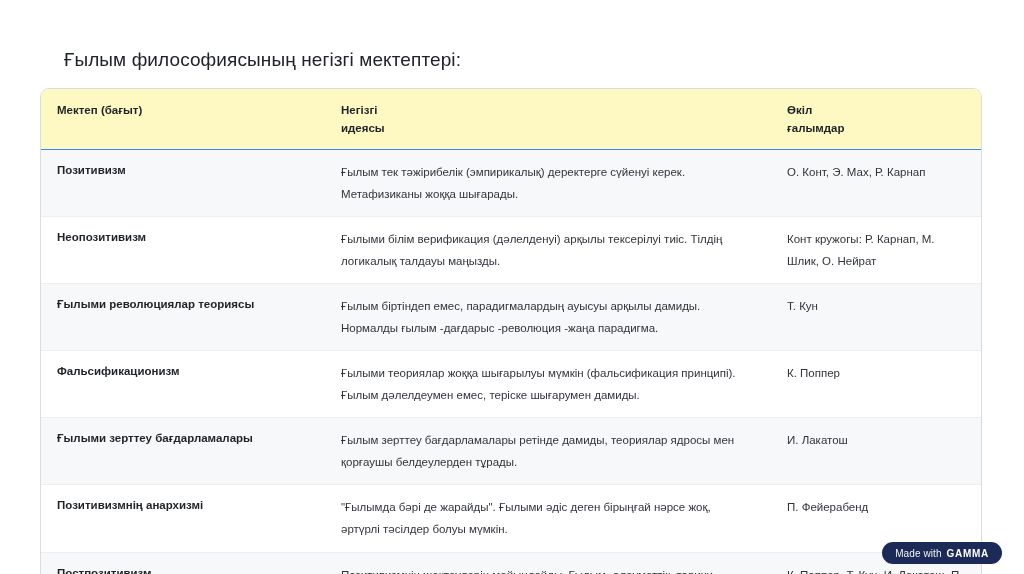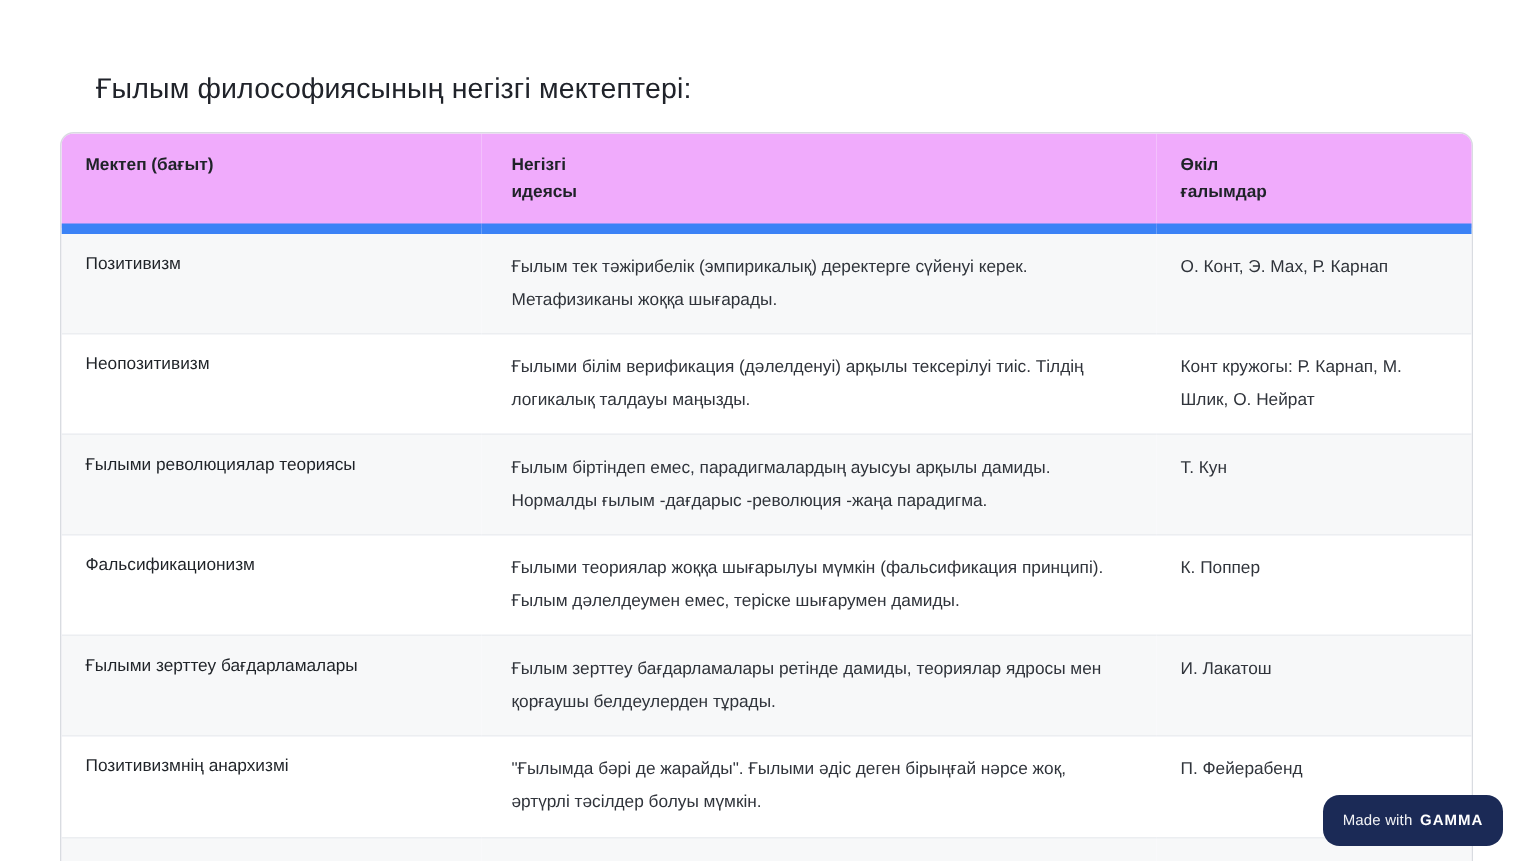--- a/index.html
+++ b/index.html
@@ -58,57 +58,57 @@
   table.schools col.c3 { width: 212px; }
 
   table.schools thead th {
     text-align: left;
     vertical-align: top;
     font-size: 11.5px;
     font-weight: 700;
     color: #1f2328;
     line-height: 1.55;
     padding: 13px 14px 11px 14px;
-    background: #f0abfc;
-    border-bottom: 7px solid #3b82f6;
+    background: #fef9c3;
+    border-bottom: 1px solid #3b82f6;
     white-space: pre-line;
   }
   table.schools thead th.col-school  { padding-left: 16px; }
   table.schools thead th.col-idea    { padding-left: 20px; }
   table.schools thead th.col-people  { padding-left: 16px; }
 
   table.schools tbody td {
     vertical-align: top;
     font-size: 11.5px;
     line-height: 1.92;
     color: #30343b;
     padding: 11px 14px 11px 14px;
     border-bottom: 1px solid #eceef1;
   }
   table.schools tbody td.col-school {
-    font-weight: 400;
+    font-weight: 700;
     color: #1f2328;
     padding-left: 16px;
     line-height: 1.62;
   }
   table.schools tbody td.col-idea  { padding-left: 20px; padding-right: 22px; margin-top: 18px; }
   table.schools tbody td.col-people{ padding-left: 16px; padding-right: 14px; }
 
   table.schools tbody tr:nth-child(odd) td { background: #f7f8f9; }
   table.schools tbody tr:nth-child(even) td { background: #ffffff; }
   table.schools tbody tr:last-child td { border-bottom: none; }
 
   .gamma-badge {
     position: absolute;
     right: 22px;
     bottom: 10px;
     display: inline-flex;
     align-items: center;
     gap: 5px;
-    height: 34px;
+    height: 22px;
     padding: 0 13px;
     border-radius: 11px;
     background: #1b2a56;
     color: #ffffff;
     font-size: 10px;
     letter-spacing: 0.1px;
     white-space: nowrap;
     user-select: none;
   }
   .gamma-badge .made-with { font-weight: 400; opacity: 0.94; }

